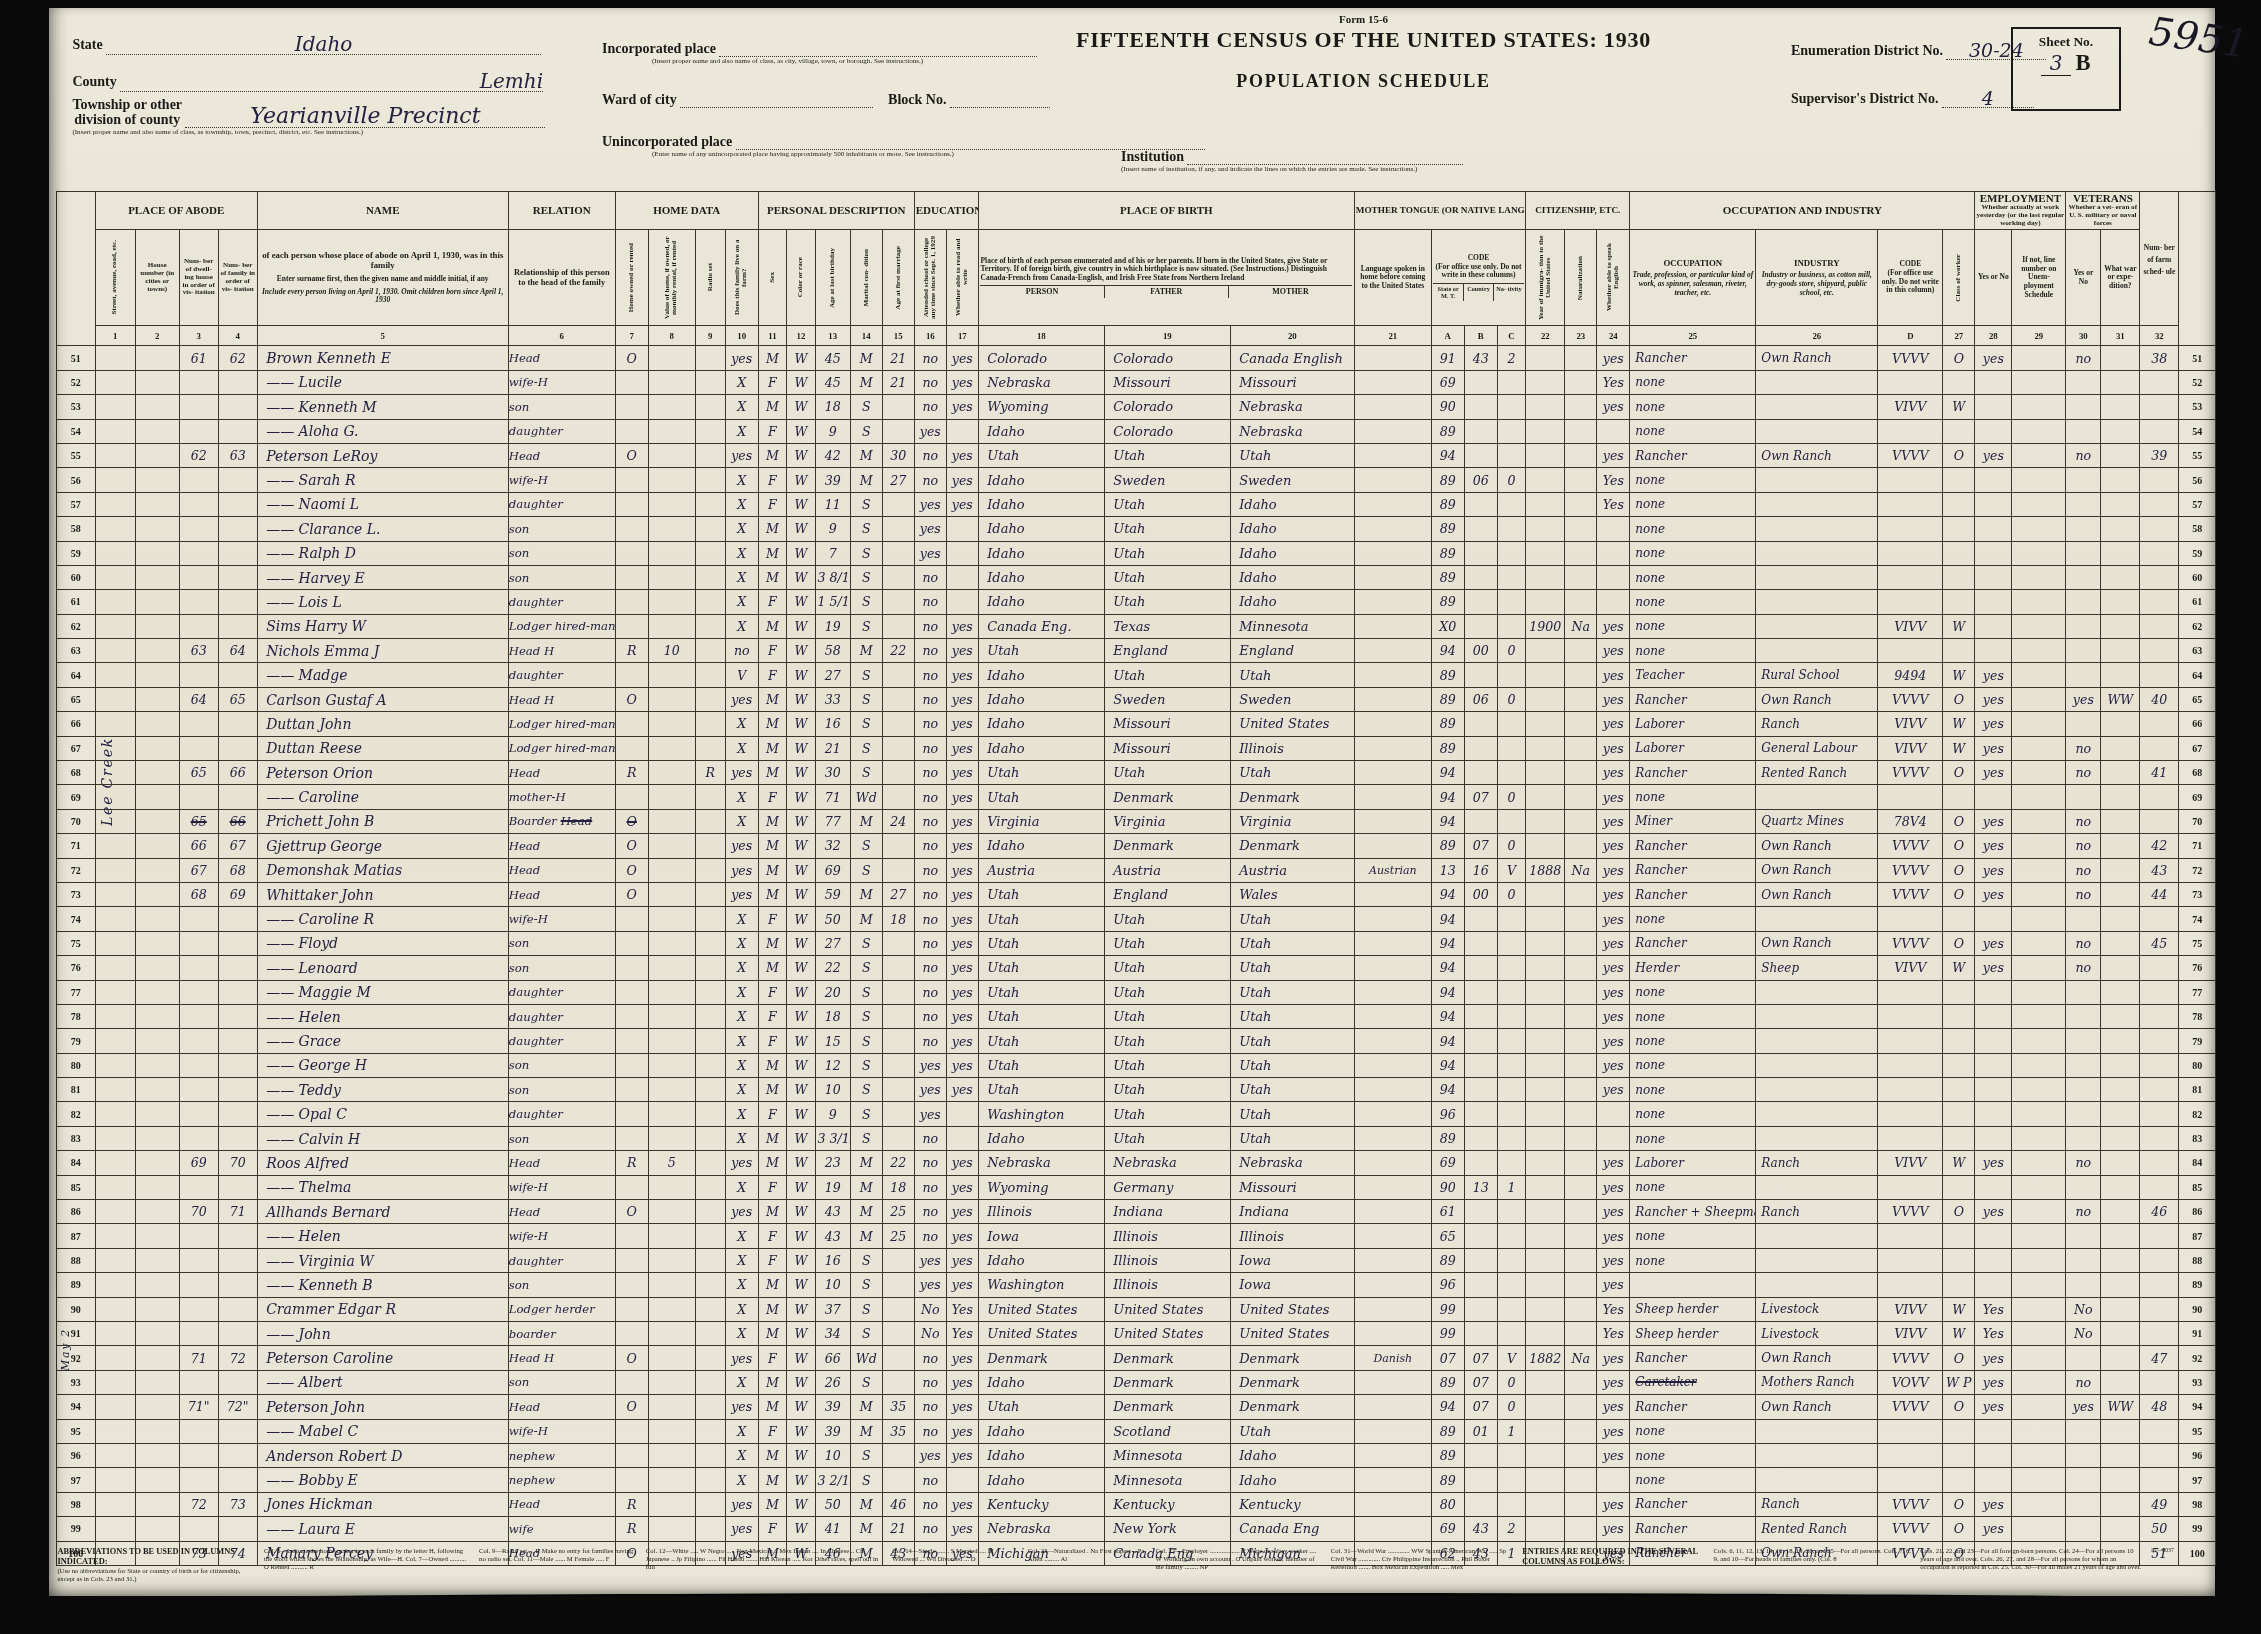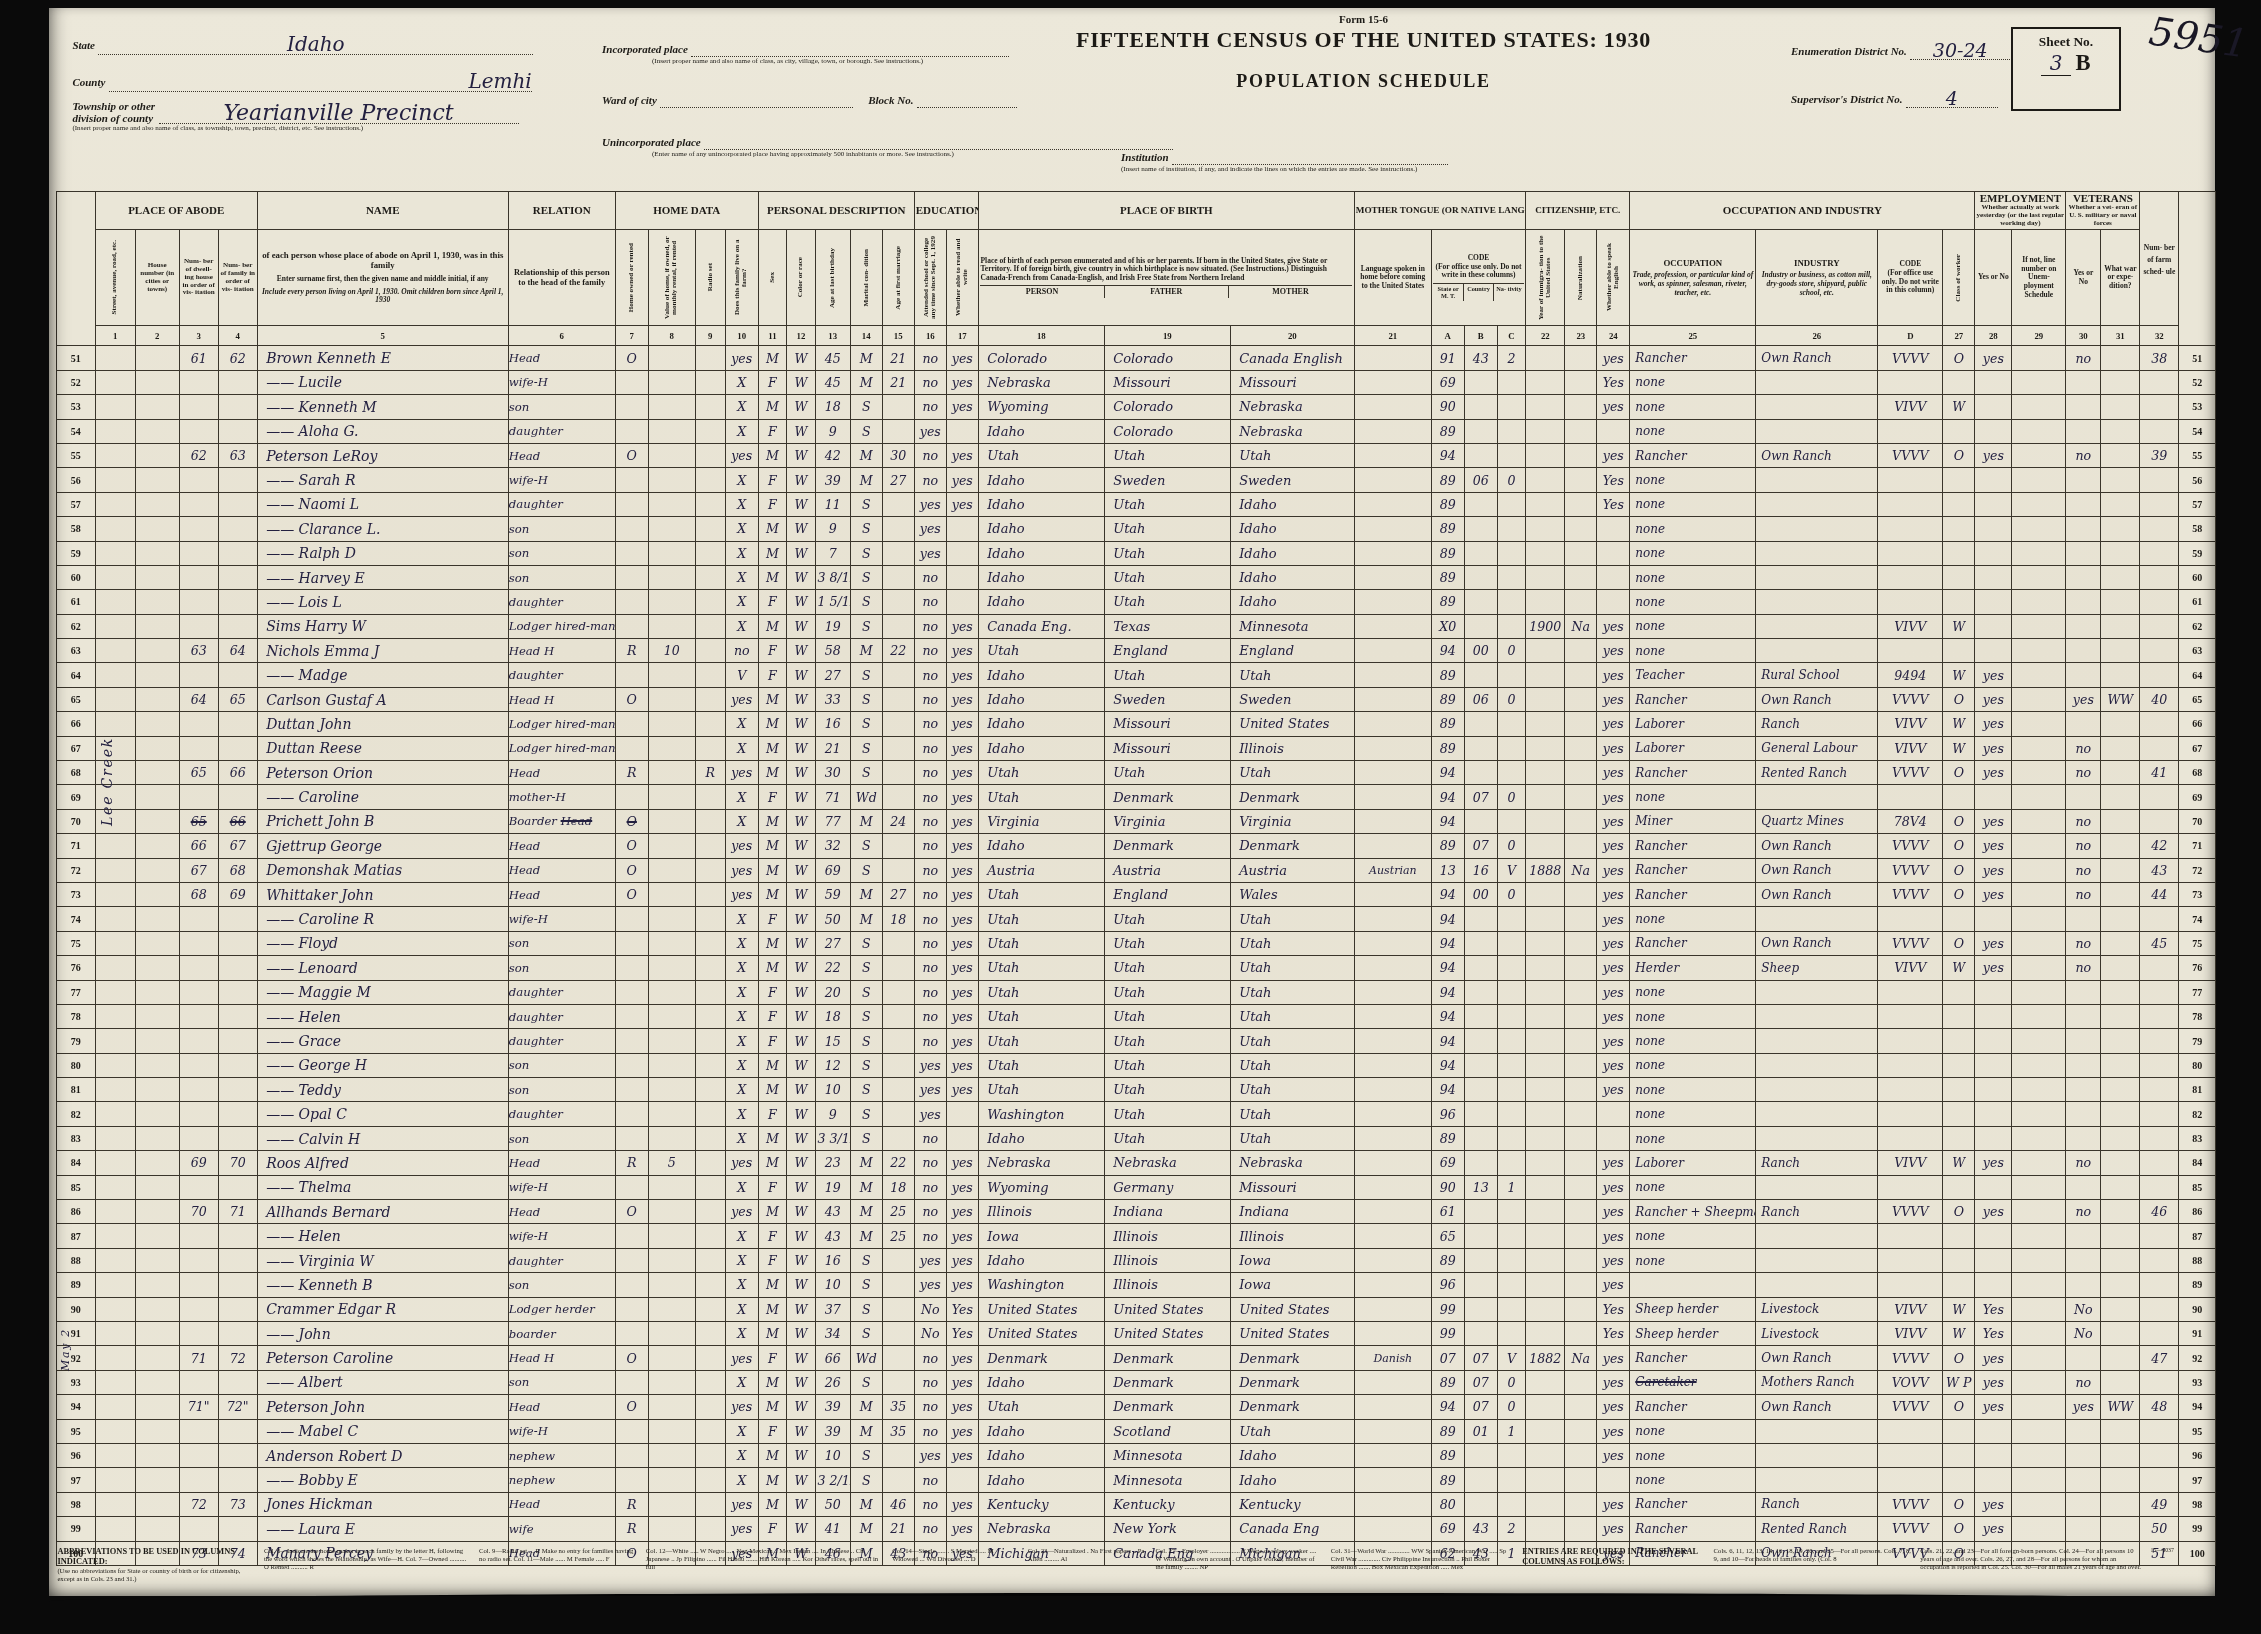--- a/index.html
+++ b/index.html
@@ -4,21 +4,21 @@
 <style>
   html,body{margin:0;padding:0;}
   body{width:2261px;height:1635px;background:#0a0a0a;position:relative;overflow:hidden;
        font-family:"Liberation Serif",serif;color:#1c1a16;}
   .paper{position:absolute;left:49px;top:8.4px;width:2166px;height:1588px;background:#e9e5d6;
          background-image:linear-gradient(180deg,#ece8da 0%,#e7e2d2 40%,#eae6d7 100%);}
   .edge-shadow{position:absolute;left:0;top:0;width:100%;height:100%;pointer-events:none;
          box-shadow:inset 11.7px 0 18.4px -10px rgba(0,0,0,.55), inset -8.4px 0 15px -8.4px rgba(0,0,0,.45), inset 0 -11.7px 17px -10px rgba(0,0,0,.5);}
   
   .form-header{position:relative;height:181px;}
-  .lbl{font-weight:bold;font-size:11px;font-style:italic;}
+  .lbl{font-weight:bold;font-size:14px;}
   .small{font-size:7.1px;}
   .dot{display:inline-block;border-bottom:1.7px dotted #3a352b;height:11.7px;vertical-align:bottom;}
   .hw{font-family:"DejaVu Serif",serif;font-style:italic;color:#232040;}
   .hw-line{position:relative;display:inline-block;border-bottom:1.7px dotted #3a352b;text-align:center;}
   .hw-line .hw{position:relative;top:1.7px;}
   .titles{position:absolute;left:854px;top:5px;width:921px;text-align:center;}
   .titles .t1{font-weight:bold;font-size:11px;}
   .titles .t2{font-weight:bold;font-size:15px;letter-spacing:0.4px;}
   .titles .t3{font-weight:bold;font-size:22px;letter-spacing:0.8px;margin-top:1.7px;}
   .titles .t4{font-weight:bold;font-size:18px;letter-spacing:1.7px;margin-top:18px;}
@@ -73,21 +73,21 @@
 
     <div style="position:absolute;left:23.4px;top:22px;">
       <span class="lbl">State</span>
       <span class="hw-line" style="width:435px;"><span class="hw" style="font-size:20px;">Idaho</span></span>
     </div>
     <div style="position:absolute;left:23.4px;top:59px;">
       <span class="lbl">County</span>
       <span class="hw-line" style="width:423px;text-align:right;"><span class="hw" style="font-size:20px;">Lemhi</span></span>
     </div>
     <div style="position:absolute;left:23.4px;top:90px;">
-      <span class="lbl" style="display:inline-block;vertical-align:bottom;line-height:1.05;">
+      <span class="lbl" style="display:inline-block;vertical-align:bottom;line-height:1.05;text-align:center;">
         <span>Township or other</span><br>
         <span>division of county</span>
       </span>
       <span class="hw-line" style="width:360px;"><span class="hw" style="font-size:22px;">Yearianville Precinct</span></span>
       <div class="small">(Insert proper name and also name of class, as township, town, precinct, district, etc.   See instructions.)</div>
     </div>
 
     <div style="position:absolute;left:553px;top:33px;">
       <span class="lbl">Incorporated place</span>
       <span class="dot" style="width:318px;"></span>

